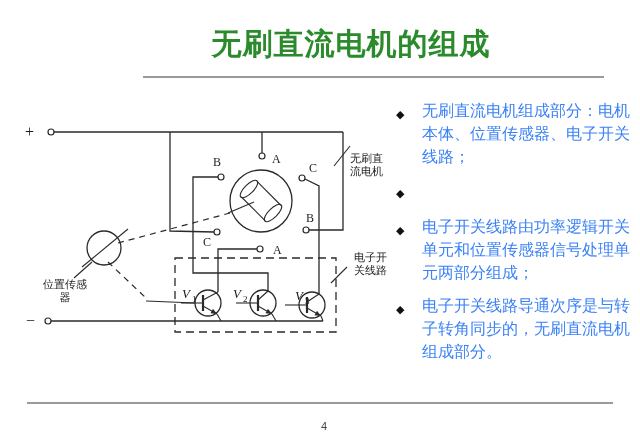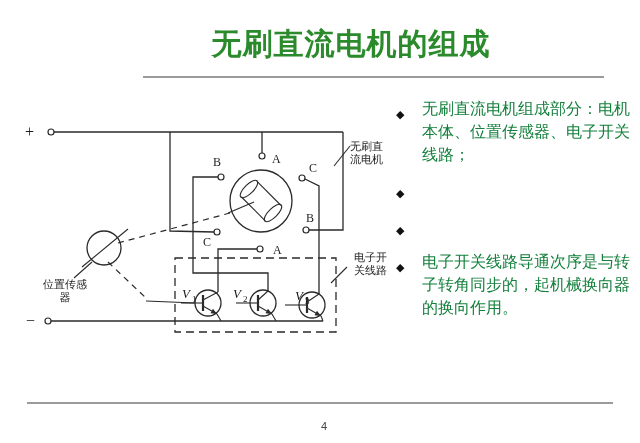--- a/index.html
+++ b/index.html
@@ -10,21 +10,21 @@
   .title{left:0;right:-62px;top:24px;text-align:center;
          font-size:30px;font-weight:bold;color:#2b8a2b;letter-spacing:1px;}
   .title-rule{left:143px;top:76px;width:461px;height:2px;background:#9a9a9a;}
   .bottom-rule{left:27px;top:402px;width:586px;height:2px;background:#9a9a9a;}
   .page-num{left:300px;top:420px;width:48px;text-align:center;
             font-size:11px;color:#444;}
 
   .bullets{left:396px;top:99px;width:238px;list-style:none;margin:0;padding:0;}
   .bullets li{display:flex;margin:0 0 10px 0;}
   .marker{flex:0 0 26px;font-size:11px;color:#111;padding-top:4px;line-height:23px;}
-  .btext{flex:1;font-size:16px;line-height:23px;color:#15803d;font-family:Liberation Mono, monospace;}
+  .btext{flex:1;font-size:16px;line-height:23px;color:#3b82f6;}
 
   .dlabel{font-size:11px;line-height:13px;color:#1c1c1c;
           font-family:"Liberation Serif",serif;}
   .w36{width:40px;}
   .sensor-label{width:46px;text-align:center;}
 
   svg{position:absolute;left:0;top:0;}
   .wire{stroke:#2a2a2a;stroke-width:1.3;fill:none;}
   .wire-thin{stroke:#2a2a2a;stroke-width:1.1;fill:none;}
   .dash{stroke:#2a2a2a;stroke-width:1.3;fill:none;stroke-dasharray:8 5;}
@@ -137,35 +137,36 @@
     <polygon class="fillblk" points="321,316 314.5,315.2 317,310.8"></polygon>
     <polyline class="wire-thin" points="321,316 323,321"></polyline>
     <text class="vlab" x="295" y="300">V</text>
     <text class="vsub" x="305" y="304">3</text>
   </g>
 
   <line class="wire-thin" x1="350" y1="146" x2="334" y2="166"></line>
   <line class="wire-thin" x1="347" y1="267" x2="331" y2="283"></line>
 </svg>
 
-<div class="abs dlabel w36" style="left:350px;top:140px;">无刷直流电机</div>
+<div class="abs dlabel w36" style="left:350px;top:152px;">无刷直流电机</div>
 <div class="abs dlabel w36" style="left:347px;top:251px;text-align:right;">电子开关线路</div>
 <div class="abs dlabel sensor-label" style="left:42px;top:278px;">位置传感器</div>
 
 <ul class="abs bullets">
   <li>
     <span class="marker">◆</span>
     <span class="btext">无刷直流电机组成部分：电机本体、位置传感器、电子开关线路；</span>
   </li>
   <li>
     <span class="marker">◆</span>
   </li>
   <li>
     <span class="marker">◆</span>
+    <span class="btext">电子开关线路由功率逻辑开关单元和位置传感器信号处理单元两部分组成；</span>
   </li>
   <li>
     <span class="marker">◆</span>
-    <span class="btext">电子开关线路导通次序是与转子转角同步的，起机械换向器的换向作用。</span>
+    <span class="btext">电子开关线路导通次序是与转子转角同步的，无刷直流电机组成部分。</span>
   </li>
 </ul>
 
 <div class="abs bottom-rule"></div>
 <div class="abs page-num">4</div>
 
 </body></html>

